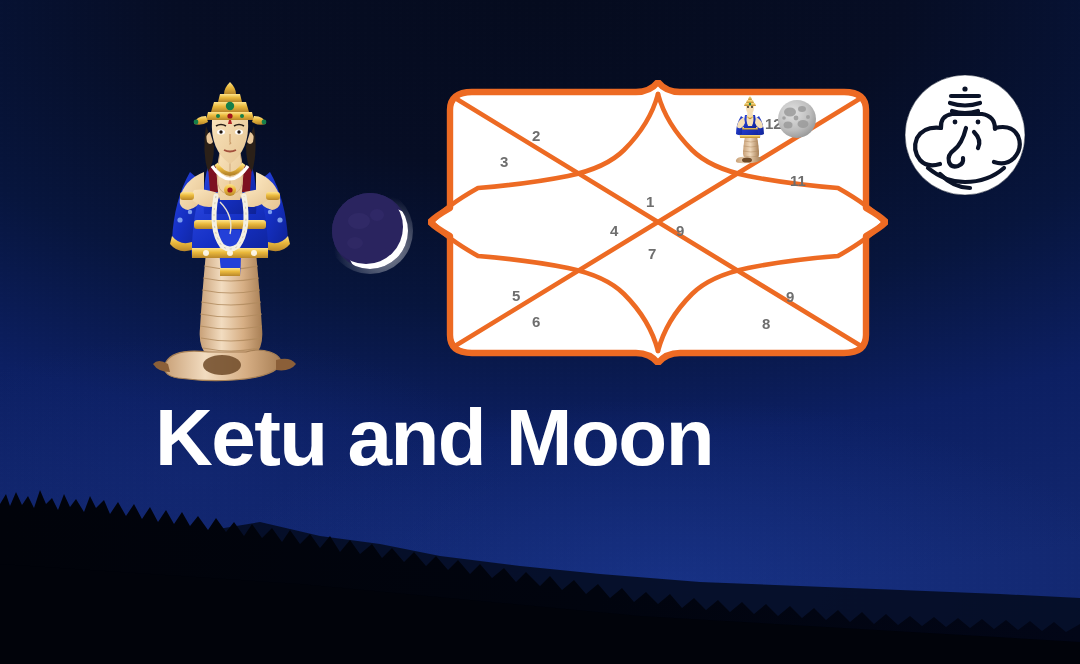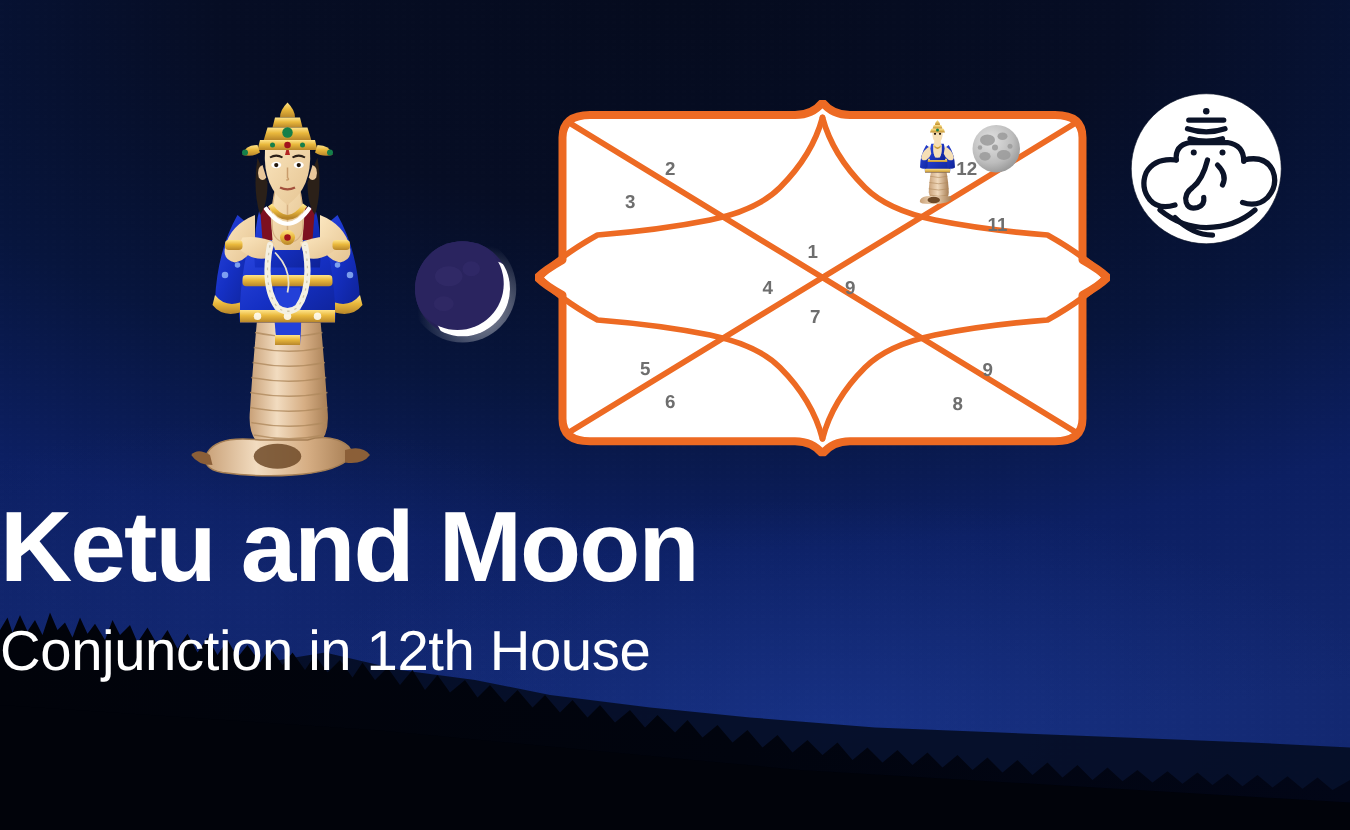--- a/index.html
+++ b/index.html
@@ -53,21 +53,21 @@
     font-weight:700;
     font-family:"Liberation Sans","DejaVu Sans",sans-serif;
     line-height:1;
     user-select:none;
   }
 
   #chart-moon { position:absolute; left:776px; top:98px; width:42px; height:42px; }
   #chart-ketu { position:absolute; left:733px; top:96px; width:34px; height:68px; }
 
   
-  #title-block { position:absolute; left:0; top:398px; width:868px; text-align:left; }
+  #title-block { position:absolute; left:0; top:398px; width:868px; text-align:center; }
   #main-title {
     color:#ffffff;
     font-size:80px;
     font-weight:700;
     letter-spacing:-1.5px;
     line-height:1.0;
     font-family:"Liberation Sans","DejaVu Sans",sans-serif;
   }
   #sub-title {
     color:#ffffff;
@@ -371,21 +371,21 @@
   <span class="house-num" style="left:104px; top:48px;">2</span>
   <span class="house-num" style="left:72px;  top:74px;">3</span>
   <span class="house-num" style="left:182px; top:143px;">4</span>
   <span class="house-num" style="left:84px;  top:208px;">5</span>
   <span class="house-num" style="left:104px; top:234px;">6</span>
   <span class="house-num" style="left:220px; top:166px;">7</span>
   <span class="house-num" style="left:334px; top:236px;">8</span>
   <span class="house-num" style="left:358px; top:209px;">9</span>
   <span class="house-num" style="left:248px; top:143px;">9</span>
   <span class="house-num" style="left:362px; top:74px;margin-top:19px;">11</span>
-  <span class="house-num" style="left:337px; top:48px;">12</span>
+  <span class="house-num" style="left:337px; top:36px;">12</span>
 </div>
 
 <svg id="chart-moon" viewBox="0 0 42 42">
   <defs>
     <radialGradient id="fmG" cx="38%" cy="33%" r="78%">
       <stop offset="0%" stop-color="#e2e2e2"></stop>
       <stop offset="60%" stop-color="#bdbdbd"></stop>
       <stop offset="100%" stop-color="#8d8d8d"></stop>
     </radialGradient>
     <clipPath id="fmClip">
@@ -453,14 +453,13 @@
   <circle cx="19" cy="11" r=".9" fill="#22160c"></circle>
 
   <path d="M17,0 Q19,2 19,4 L15,4 Q15,2 17,0 Z" fill="url(#mGold)"></path>
   <path d="M14,4 L20,4 L21,7 L13,7 Z" fill="url(#mGold)"></path>
   <path d="M12,7 L22,7 L23,10 L11,10 Z" fill="url(#mGold)"></path>
   <circle cx="17" cy="8" r="1.2" fill="#157f4a"></circle>
 </svg>
 
 <div id="title-block">
   <div id="main-title">Ketu and Moon</div>
-  <div id="sub-title">Conjunction in 12th House</div>
 </div>
 
 </body></html>

